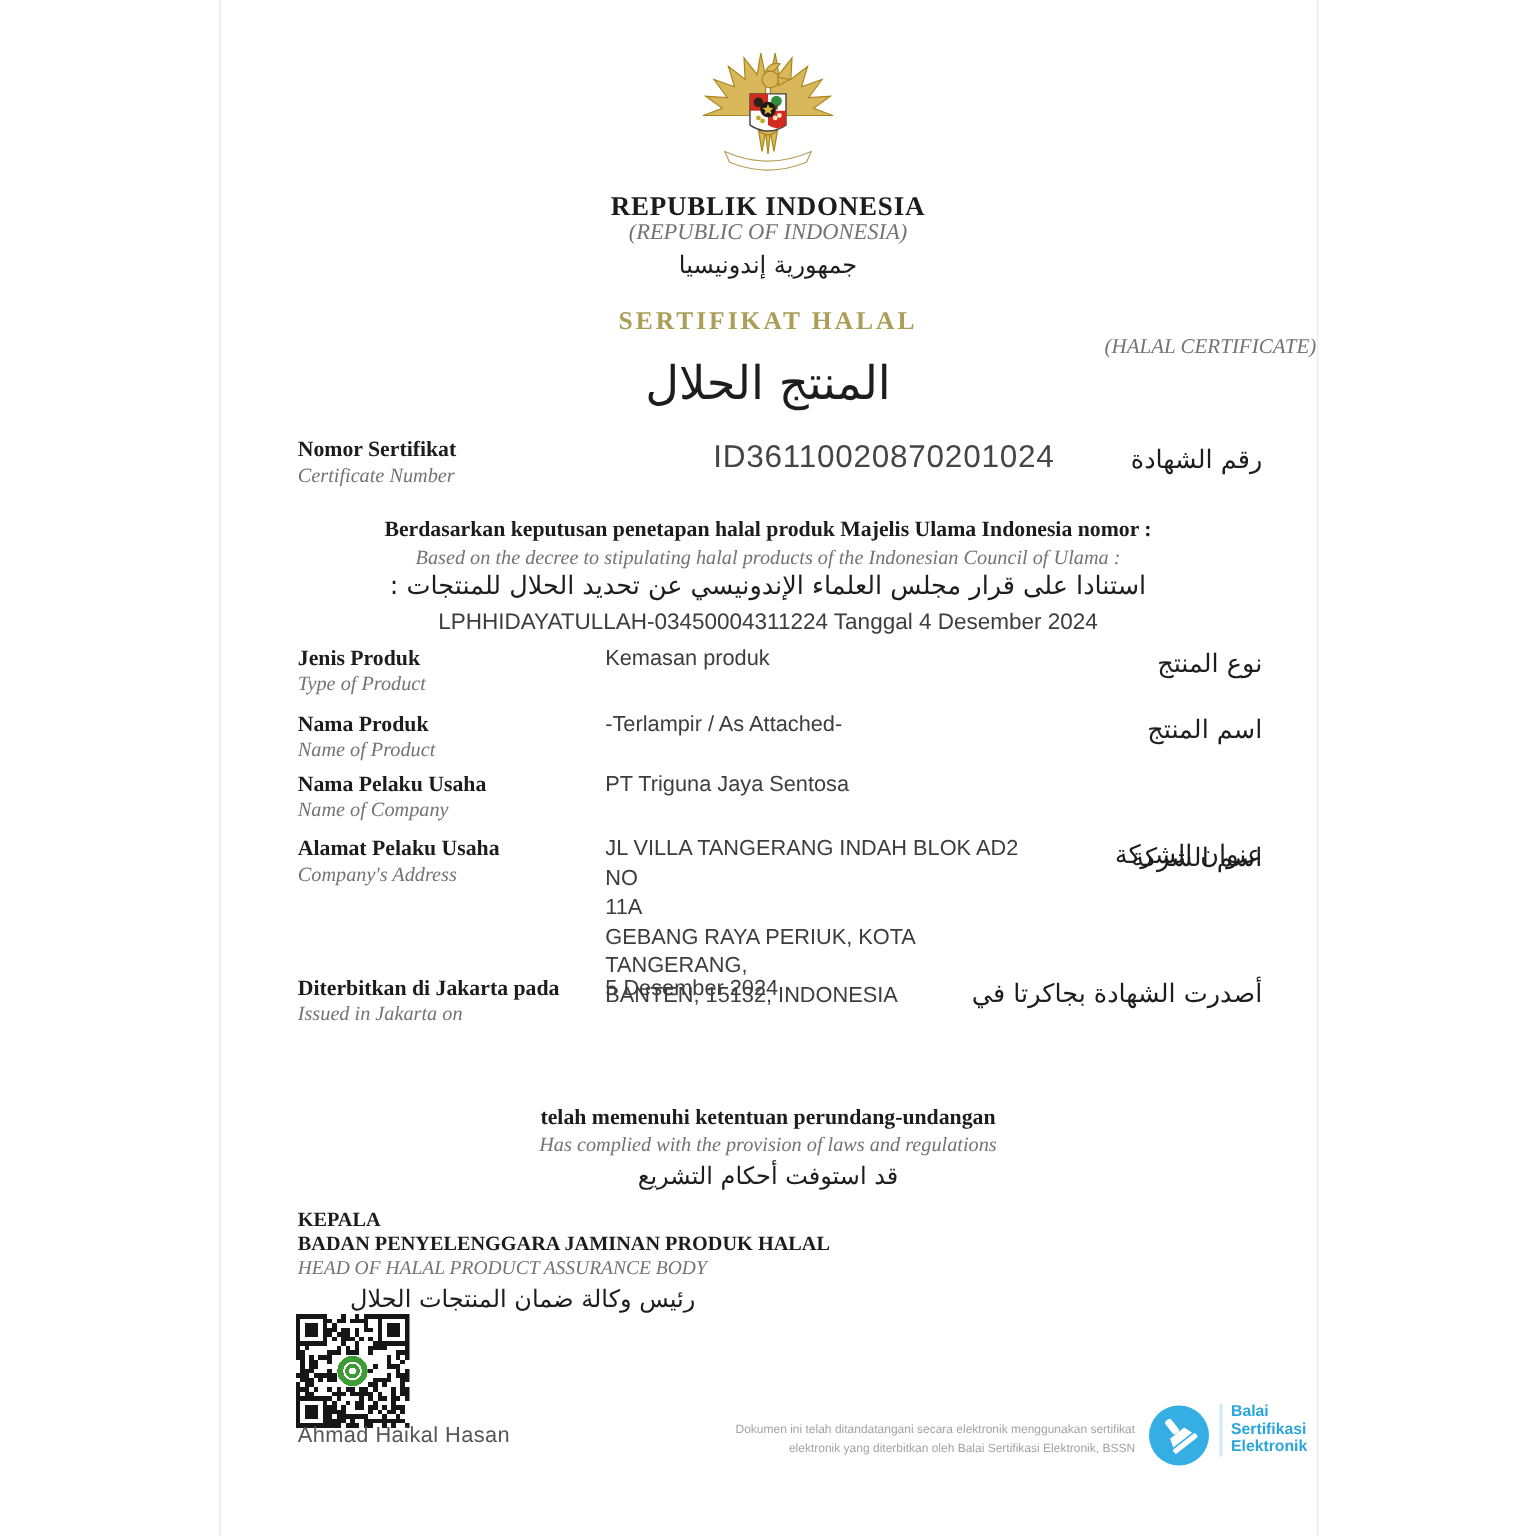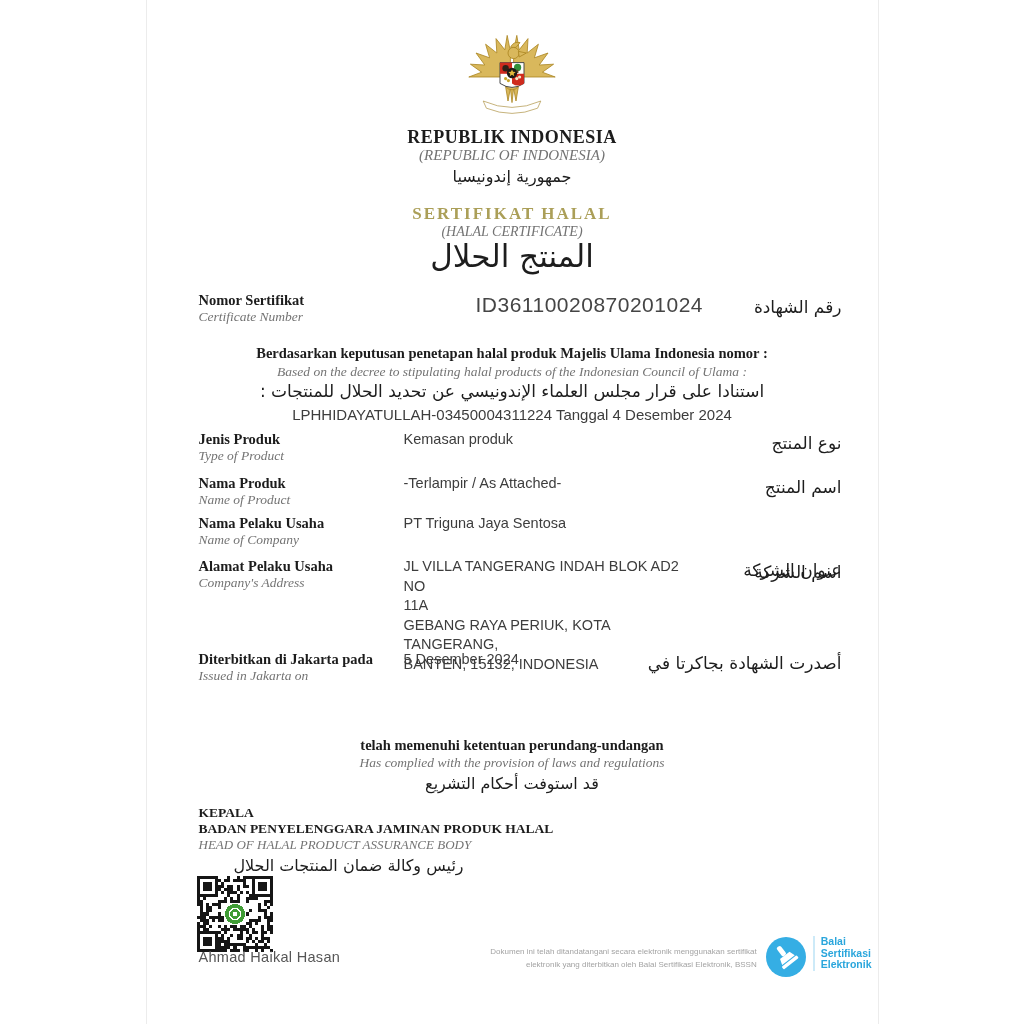--- a/index.html
+++ b/index.html
@@ -10,21 +10,21 @@
   .ctr{left:0;right:0;text-align:center;}
 
   .emblem{top:24px;left:50%;transform:translateX(-50%);}
 
   .h-country{top:127px;font-size:18px;font-weight:bold;letter-spacing:.5px;}
   .green-it{color:#737373;font-style:italic;font-weight:normal;font-family:"Liberation Serif", serif;}
   .h-country-en{top:147px;font-size:15px;}
   .arabic{font-family:"DejaVu Sans", sans-serif;direction:rtl;color:#1d1d1d;}
   .h-country-ar{top:167px;font-size:16px;}
   .h-title{top:204px;font-size:17px;font-weight:bold;letter-spacing:2px;color:#ab9f58;}
-  .h-title-en{top:224px;font-size:14px;}
+  .h-title-en{top:224px;font-size:14px;text-align:right;}
   .h-title-ar{top:238px;font-size:31px;}
 
   .lbl-id{font-size:14.5px;font-weight:bold;line-height:1.25;}
   .lbl-en{font-size:13.5px;line-height:1.25;white-space:pre-line;}
   .sans-val{font-family:"Liberation Sans", sans-serif;font-size:14.5px;color:#3d3d3d;line-height:1.35;white-space:pre-line;}
   .ar-lbl{font-size:17px;text-align:right;}
 
   .cert-row{top:291px;}
   .col-label{position:absolute;left:52px;width:200px;}
   .col-value{position:absolute;left:257px;width:300px;}

